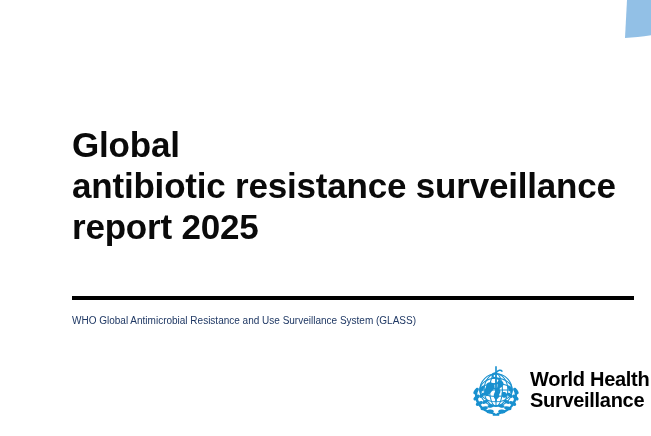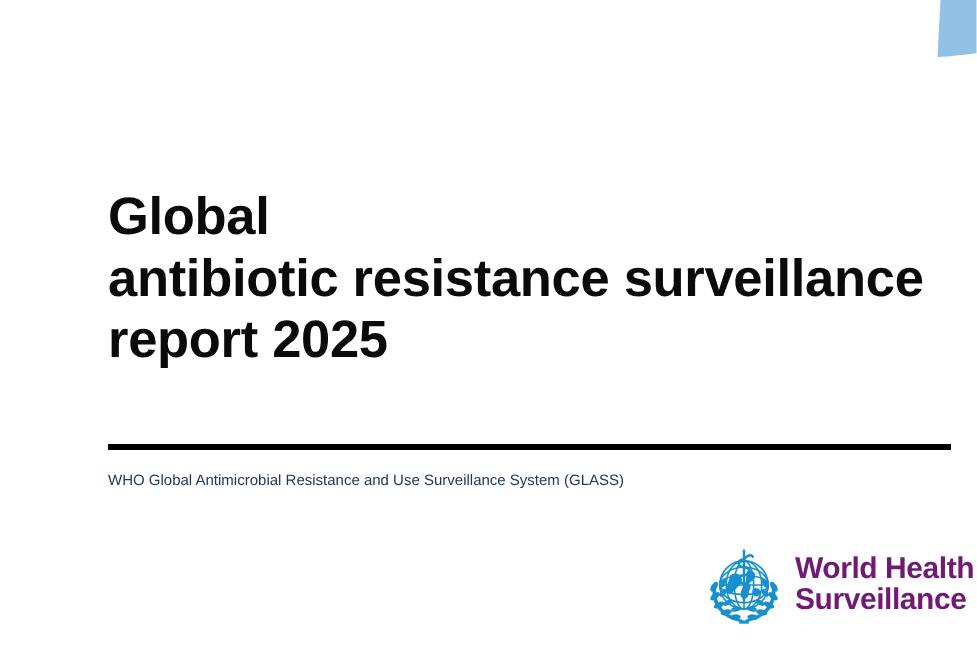--- a/index.html
+++ b/index.html
@@ -78,21 +78,21 @@
   #who-emblem {
     width: 54px;
     height: 57px;
     flex: none;
   }
   #who-wordmark {
     margin-left: 7px;
     font-size: 20px;
     font-weight: bold;
     line-height: 21px;
-    color: #701a75;
+    color: #000000;
     letter-spacing: -0.3px;
     white-space: nowrap;
   }
 </style>
 </head>
 <body>
 
 <div id="cover">
 
   <svg id="corner-shape" viewBox="0 0 96 46" preserveAspectRatio="none">

